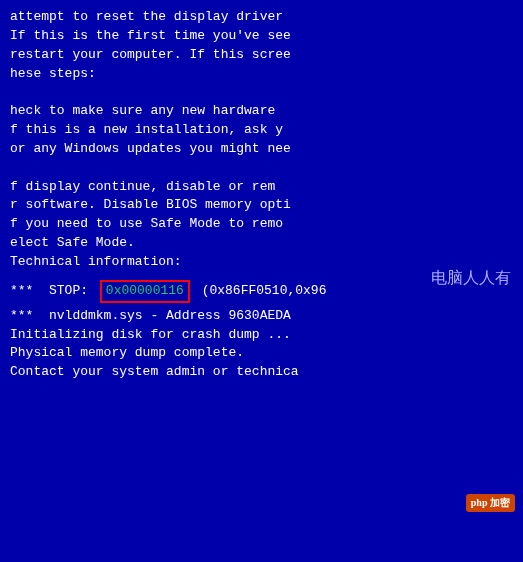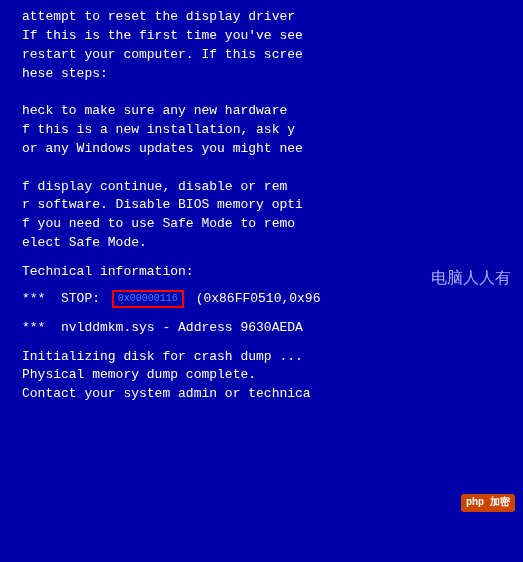--- a/index.html
+++ b/index.html
@@ -16,21 +16,21 @@
       font-family: "Courier New", Courier, monospace;
       color: #FFFFFF;
       font-size: 13px;
       line-height: 1.45;
     }
 
     .bsod-container {
       width: 523px;
       height: 522px;
       background-color: #0000AA;
-      padding: 8px 22px;
+      padding: 8px 10px;
       position: relative;
       overflow: hidden;
     }
 
     .bsod-text {
       white-space: pre-wrap;
       word-break: break-word;
       font-family: "Courier New", Courier, monospace;
       font-size: 13px;
       line-height: 1.45;
@@ -41,25 +41,25 @@
       margin-top: 8px;
       margin-bottom: 4px;
       display: flex;
       align-items: center;
       flex-wrap: nowrap;
     }
 
     .stop-code-box {
       display: inline-block;
       background-color: #0000AA;
-      color: #3b82f6;
+      color: #22c55e;
       border: 2px solid #FF0000;
       padding: 0 4px;
       font-family: "Courier New", Courier, monospace;
-      font-size: 10px;
+      font-size: 13px;
       margin: 0 4px;
     }
 
     .watermark-cpr {
       position: absolute;
       right: 12px;
       top: 268px;
       font-size: 16px;
       color: #AAAAFF;
       font-family: "Courier New", Courier, monospace;
@@ -67,26 +67,26 @@
 
     .watermark-php {
       position: absolute;
       right: 8px;
       bottom: 10px;
       background-color: #CC4400;
       color: #FFFFFF;
       font-size: 10px;
       padding: 2px 5px;
       border-radius: 3px;
-      font-family: Liberation Mono, monospace;
+      font-family: Liberation Serif, serif;
       font-weight: bold;
     }
 
     .section-gap {
-      margin-top: 10px;
+      margin-top: 0;
     }
   </style>
 </head>
 <body>
 
 <div class="bsod-container">
 
   <div class="bsod-text">attempt to reset the display driver</div>
   <div class="bsod-text">If this is the first time you've see</div>
   <div class="bsod-text">restart your computer. If this scree</div>

